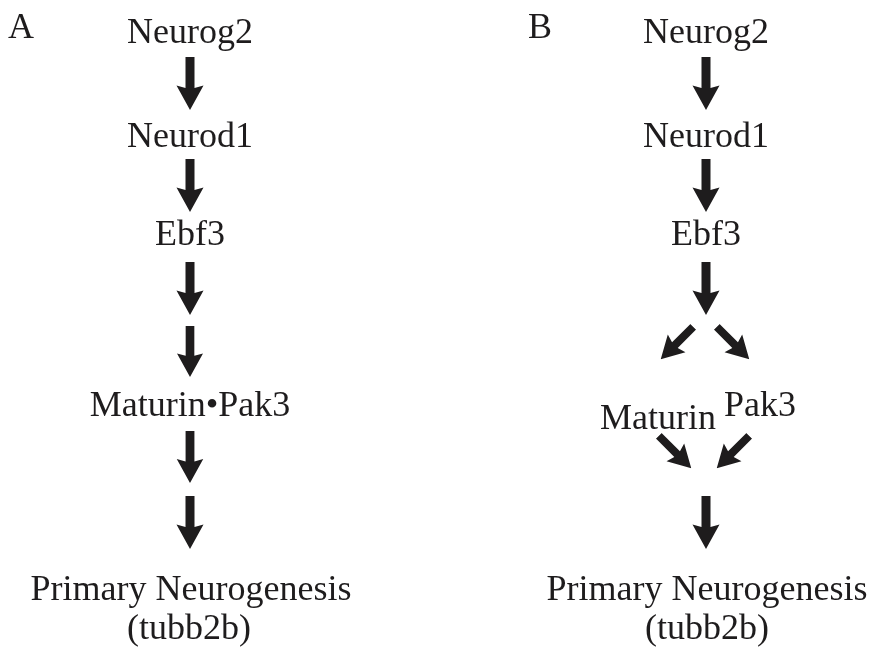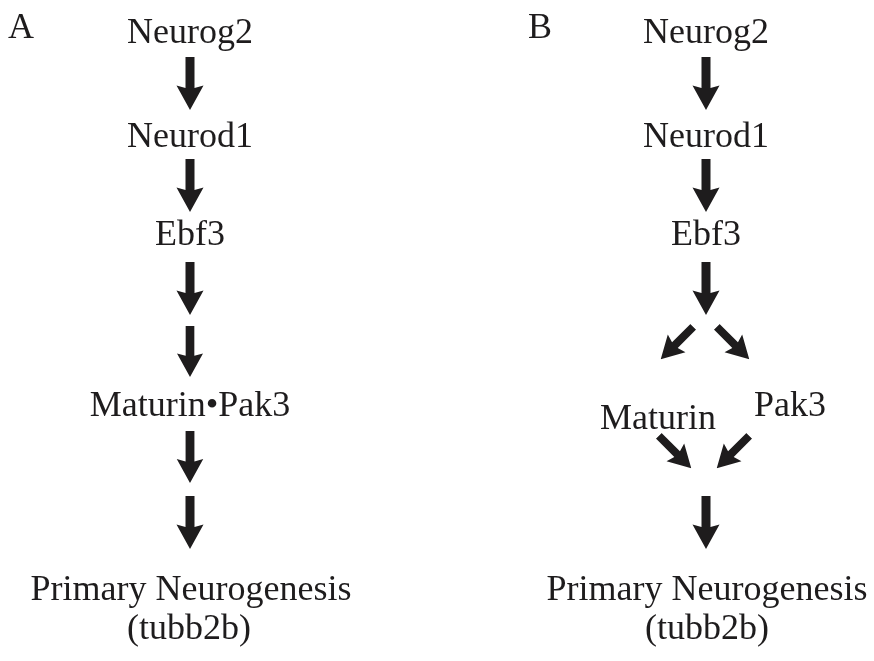--- a/index.html
+++ b/index.html
@@ -104,21 +104,21 @@
     </svg>
 
     <svg class="arrow rot45" style="left:664px; top:320px;" width="26" height="46" viewBox="0 0 26 46">
       <polygon points="9,0 17,0 17,26 25.5,23.5 13,46 0.5,23.5 9,26" fill="#1e1c1d"></polygon>
     </svg>
     <svg class="arrow rotneg45" style="left:720px; top:320px;" width="26" height="46" viewBox="0 0 26 46">
       <polygon points="9,0 17,0 17,26 25.5,23.5 13,46 0.5,23.5 9,26" fill="#1e1c1d"></polygon>
     </svg>
 
     <div class="node" style="left:643px; top:397px;margin-left:15px;">Maturin</div>
-    <div class="node" style="left:790px; top:384px;">Pak3</div>
+    <div class="node" style="left:760px; top:384px;">Pak3</div>
 
     <svg class="arrow rotneg45" style="left:662px; top:429px;" width="26" height="46" viewBox="0 0 26 46">
       <polygon points="9,0 17,0 17,26 25.5,23.5 13,46 0.5,23.5 9,26" fill="#1e1c1d"></polygon>
     </svg>
     <svg class="arrow rot45" style="left:720px; top:429px;" width="26" height="46" viewBox="0 0 26 46">
       <polygon points="9,0 17,0 17,26 25.5,23.5 13,46 0.5,23.5 9,26" fill="#1e1c1d"></polygon>
     </svg>
 
     <svg class="arrow" style="left:692px; top:496px;" width="28" height="53" viewBox="0 0 28 53">
       <polygon points="9.5,0 18.5,0 18.5,31 27.5,28.5 14,53 0.5,28.5 9.5,31" fill="#1e1c1d"></polygon>

